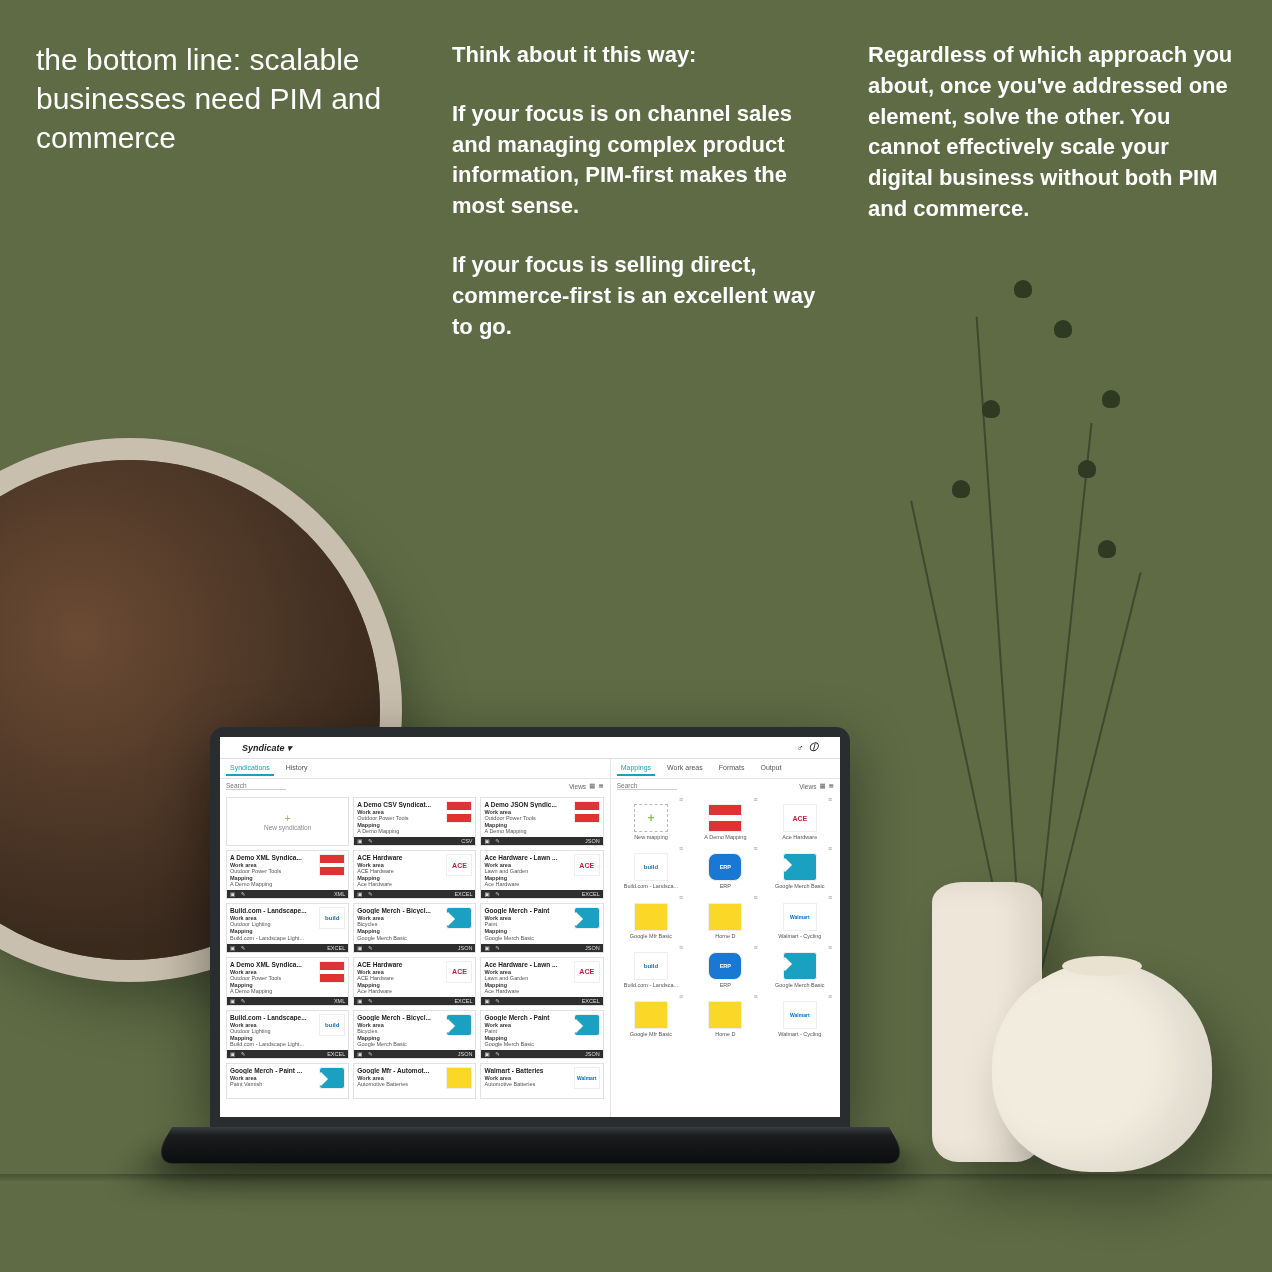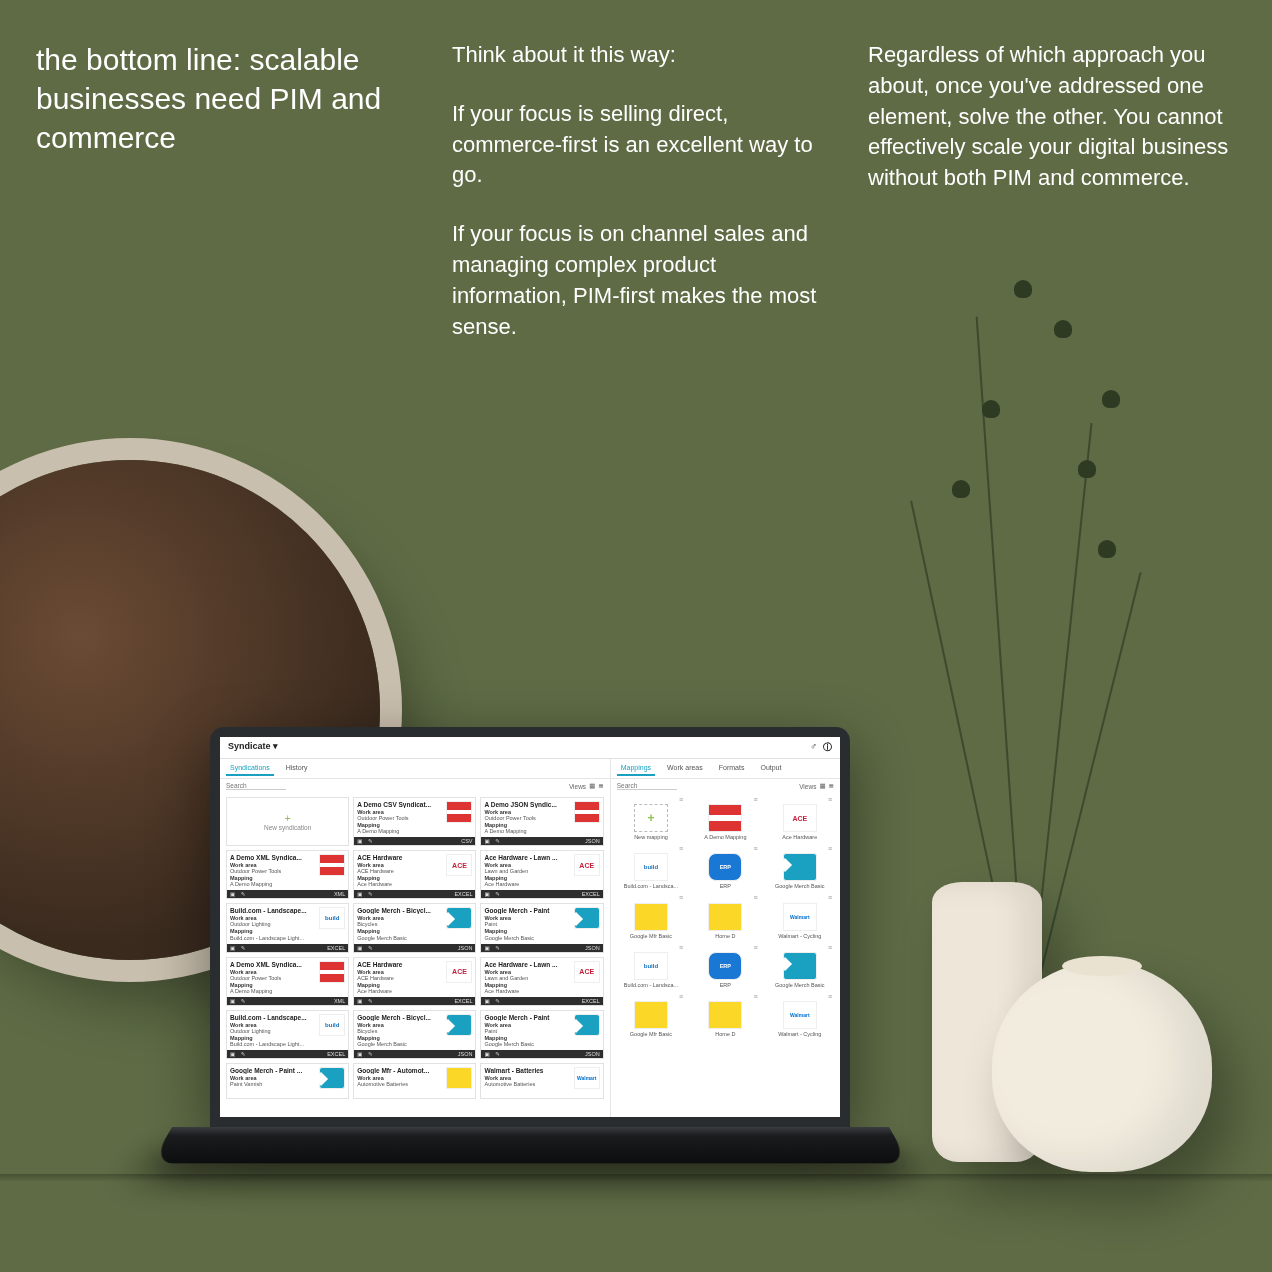--- a/index.html
+++ b/index.html
@@ -19,21 +19,21 @@
   }
   .col { flex: 1; }
   .heading {
     font-size: 30px;
     line-height: 1.3;
     font-weight: 400;
   }
   .body-text {
     font-size: 22px;
     line-height: 1.4;
-    font-weight: 400;
+    font-weight: 700;
   }
   .para-gap { margin-top: 28px; }
 
   
   .bowl {
     position: absolute;
     left: -120px;
     top: 460px;
     width: 500px;
     height: 500px;
@@ -139,24 +139,26 @@
     transform: perspective(900px) rotateX(55deg);
     transform-origin: top center;
     width: 112%;
     margin-left: -6%;
     box-shadow: 0 30px 40px rgba(0,0,0,0.5);
   }
 
   
   .app-top {
     display: flex;
-    padding: 4px 8px;
+    align-items: center;
+    padding: 4px 22px;
     border-bottom: 1px solid #e0e0e0;
     font-size: 9px;
     font-weight: 600;
+    font-style: italic;
   }
   .app-top .spacer { flex: 1; }
   .layout {
     display: flex;
     height: calc(100% - 22px);
   }
   .left-pane { flex: 1.7; border-right: 1px solid #e5e5e5; display: flex; flex-direction: column; }
   .right-pane { flex: 1; display: flex; flex-direction: column; }
 
   .tab-row {
@@ -266,22 +268,22 @@
 </style>
 </head>
 <body>
 
 <div class="text-columns">
   <div class="col">
     <div class="heading">the bottom line: scalable businesses need PIM and commerce</div>
   </div>
   <div class="col">
     <div class="body-text">Think about it this way:</div>
+    <div class="body-text para-gap">If your focus is on channel sales and managing complex product information, PIM-first makes the most sense.</div>
     <div class="body-text para-gap">If your focus is selling direct, commerce-first is an excellent way to go.</div>
-    <div class="body-text para-gap">If your focus is on channel sales and managing complex product information, PIM-first makes the most sense.</div>
   </div>
   <div class="col">
     <div class="body-text">Regardless of which approach you about, once you've addressed one element, solve the other. You cannot effectively scale your digital business without both PIM and commerce.</div>
   </div>
 </div>
 
 <div class="bowl"></div>
 
 <div class="plant">
   <div class="stem" style="transform: rotate(-4deg); height:95%"></div>

